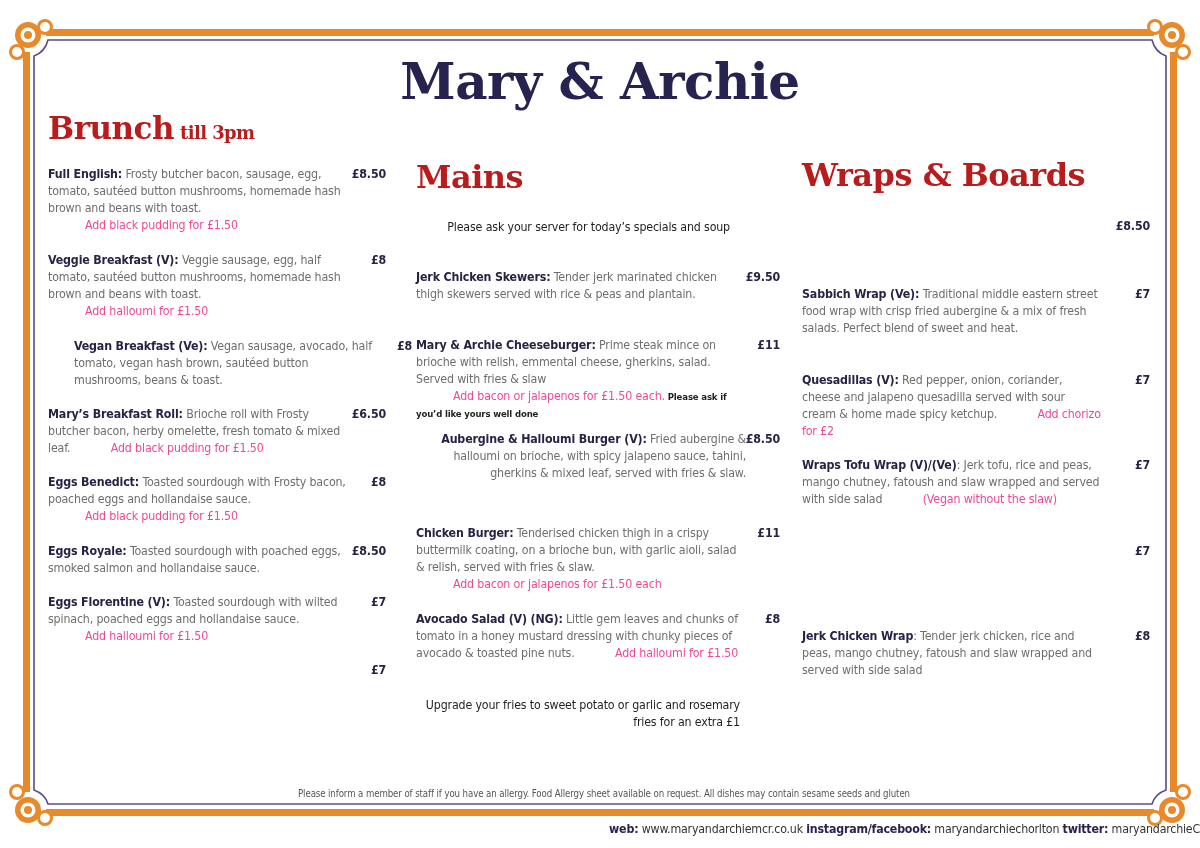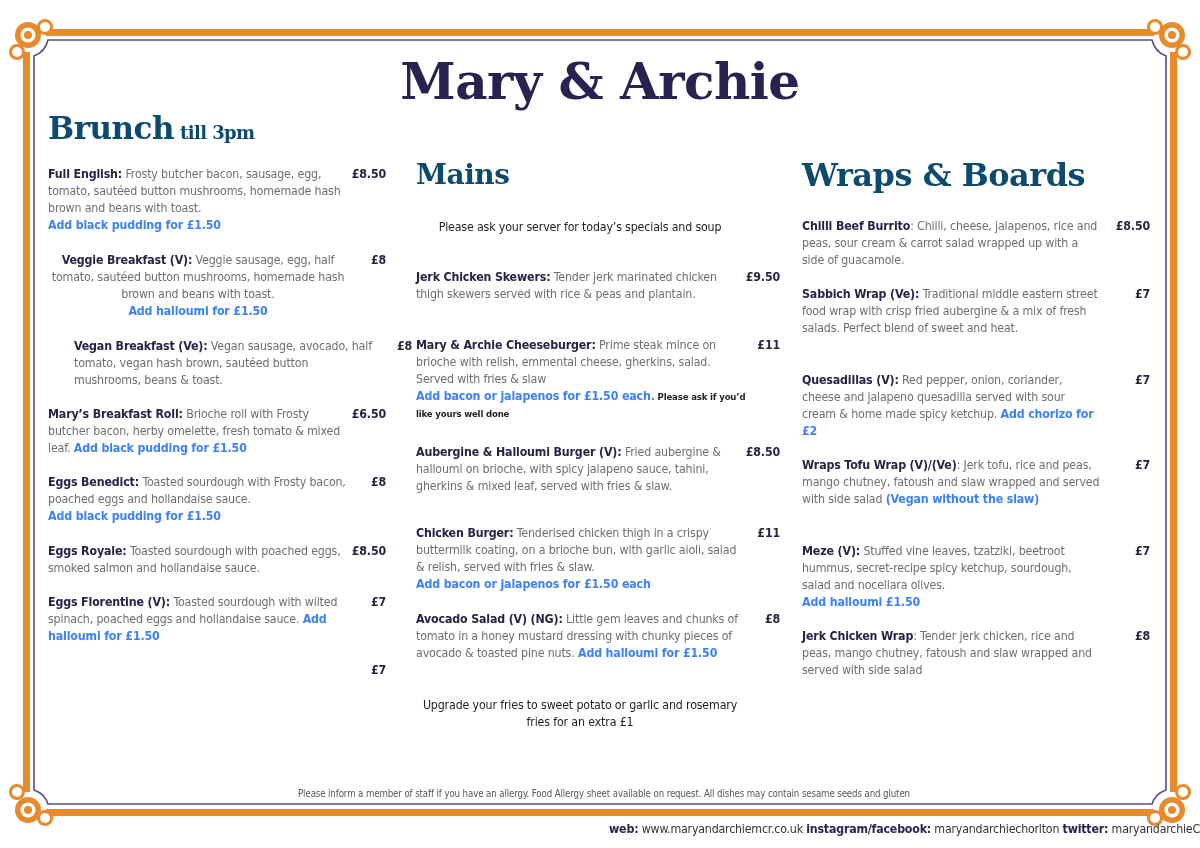--- a/index.html
+++ b/index.html
@@ -3,31 +3,31 @@
 <meta charset="utf-8">
 <style>
   html, body { margin:0; padding:0; background:#ffffff; }
   body { width:1200px; height:848px; position:relative; overflow:hidden;
          font-family:"DejaVu Sans Condensed","DejaVu Sans", sans-serif; }
   .frame-svg { position:absolute; left:0; top:0; }
   .title { position:absolute; left:0; width:1200px; top:52px; text-align:center;
            font-family:"DejaVu Serif", serif; font-weight:bold; font-size:50px;
            color:#272350; letter-spacing:-0.5px; line-height:60px; }
   .sec-head { position:absolute; font-family:"DejaVu Serif", serif; font-weight:bold;
-              color:#0c4a6e; letter-spacing:-0.5px; white-space:nowrap; }
+              color:#b91c1c; letter-spacing:-0.5px; white-space:nowrap; }
   .sec-head .sub { font-size:18px; margin-left:6px; letter-spacing:-0.6px; }
   .item { position:absolute; font-size:12.3px; line-height:17px; color:#6b6b6b;
           letter-spacing:-0.15px; }
   .item .name { color:#262345; font-weight:bold; }
   .item .desc { color:#6e6e6e; }
-  .item .extra { color:#3b82f6; font-weight:bold; }
+  .item .extra { color:#ec4899; font-weight:normal;margin-left:37px; }
   .item .extra-small { color:#1f1f1f; font-weight:bold; font-size:9.5px; }
   .item .price { position:absolute; right:0; top:0; color:#262345; font-weight:bold; }
   .item .text { display:block; }
-  .note { position:absolute; text-align:center; color:#1f1f1f; font-size:12.3px;
+  .note { position:absolute; text-align:right; color:#1f1f1f; font-size:12.3px;
           line-height:17px; letter-spacing:-0.15px; }
   .allergy { position:absolute; left:4px; width:1200px; top:788px; text-align:center;
              font-size:9.6px; color:#555; letter-spacing:-0.1px; }
   .footer { position:absolute; left:0; width:1200px; top:822px; text-align:right;
             font-size:12.3px; color:#333; letter-spacing:-0.2px; }
   .footer .lbl { color:#272350; font-weight:bold; }
 </style>
 </head>
 <body>
 
@@ -84,21 +84,21 @@
 
 <div class="sec-head" style="left:48px; top:110px; font-size:31px;">
   <span>Brunch</span><span class="sub">till 3pm</span>
 </div>
 
 <div id="brunch-list">
     <div class="item" style="left: 48px; top: 166px; width: 338px;">
       <span class="text" style="width:300px"><span class="name">Full English:</span><span class="desc"> Frosty butcher bacon, sausage, egg, tomato, sautéed button mushrooms, homemade hash brown and beans with toast.</span><br><span class="extra">Add black pudding for £1.50</span></span>
       <span class="price">£8.50</span>
     </div>
-    <div class="item" style="left: 48px; top: 252px; width: 338px; text-align: center;">
+    <div class="item" style="left: 48px; top: 252px; width: 338px;">
       <span class="text" style="width:300px"><span class="name">Veggie Breakfast (V):</span><span class="desc"> Veggie sausage, egg, half tomato, sautéed button mushrooms, homemade hash brown and beans with toast.</span><br><span class="extra">Add halloumi for £1.50</span></span>
       <span class="price">£8</span>
     </div>
     <div class="item" style="left: 48px; top: 338px; width: 338px; margin-left: 26px;">
       <span class="text" style="width:300px"><span class="name">Vegan Breakfast (Ve):</span><span class="desc"> Vegan sausage, avocado, half tomato, vegan hash brown, sautéed button mushrooms, beans &amp; toast.</span></span>
       <span class="price">£8</span>
     </div>
     <div class="item" style="left: 48px; top: 406px; width: 338px;">
       <span class="text" style="width:300px"><span class="name">Mary’s Breakfast Roll:</span><span class="desc"> Brioche roll with Frosty butcher bacon, herby omelette, fresh tomato &amp; mixed leaf. </span><span class="extra">Add black pudding for £1.50</span></span>
       <span class="price">£6.50</span>
@@ -121,61 +121,59 @@
   </div>
 <div id="mains-list">
     <div class="item" style="left: 416px; top: 269px; width: 364px;">
       <span class="text" style="width:330px"><span class="name">Jerk Chicken Skewers:</span><span class="desc"> Tender jerk marinated chicken thigh skewers served with rice &amp; peas and plantain.</span></span>
       <span class="price">£9.50</span>
     </div>
     <div class="item" style="left: 416px; top: 337px; width: 364px;">
       <span class="text" style="width:330px"><span class="name">Mary &amp; Archie Cheeseburger:</span><span class="desc"> Prime steak mince on brioche with relish, emmental cheese, gherkins, salad. Served with fries &amp; slaw</span><br><span class="extra">Add bacon or jalapenos for £1.50 each.</span><span class="extra-small"> Please ask if you’d like yours well done</span></span>
       <span class="price">£11</span>
     </div>
-    <div class="item" style="left: 416px; top: 444px; width: 364px;">
+    <div class="item" style="left: 416px; top: 431px; width: 364px; text-align: right;">
       <span class="text" style="width:330px"><span class="name">Aubergine &amp; Halloumi Burger (V):</span><span class="desc"> Fried aubergine &amp; halloumi on brioche, with spicy jalapeno sauce, tahini, gherkins &amp; mixed leaf, served with fries &amp; slaw.</span></span>
       <span class="price">£8.50</span>
     </div>
     <div class="item" style="left: 416px; top: 525px; width: 364px;">
       <span class="text" style="width:330px"><span class="name">Chicken Burger:</span><span class="desc"> Tenderised chicken thigh in a crispy buttermilk coating, on a brioche bun, with garlic aioli, salad &amp; relish, served with fries &amp; slaw.</span><br><span class="extra">Add bacon or jalapenos for £1.50 each</span></span>
       <span class="price">£11</span>
     </div>
     <div class="item" style="left: 416px; top: 611px; width: 364px;">
       <span class="text" style="width:330px"><span class="name">Avocado Salad (V) (NG):</span><span class="desc"> Little gem leaves and chunks of tomato in a honey mustard dressing with chunky pieces of avocado &amp; toasted pine nuts. </span><span class="extra">Add halloumi for £1.50</span></span>
       <span class="price">£8</span>
     </div>
   </div>
 <div id="wraps-list">
     <div class="item" style="left: 802px; top: 218px; width: 348px;">
-      <span class="text" style="width:300px"><span class="name">Chilli Beef Burrito</span><span class="desc">: Chilli, cheese, jalapenos, rice and peas, sour cream &amp; carrot salad wrapped up with a side of guacamole.</span></span>
       <span class="price">£8.50</span>
     </div>
     <div class="item" style="left: 802px; top: 286px; width: 348px;">
       <span class="text" style="width:300px"><span class="name">Sabbich Wrap (Ve):</span><span class="desc"> Traditional middle eastern street food wrap with crisp fried aubergine &amp; a mix of fresh salads. Perfect blend of sweet and heat.</span></span>
       <span class="price">£7</span>
     </div>
     <div class="item" style="left: 802px; top: 372px; width: 348px;">
       <span class="text" style="width:300px"><span class="name">Quesadillas (V):</span><span class="desc"> Red pepper, onion, coriander, cheese and jalapeno quesadilla served with sour cream &amp; home made spicy ketchup. </span><span class="extra">Add chorizo for £2</span></span>
       <span class="price">£7</span>
     </div>
     <div class="item" style="left: 802px; top: 457px; width: 348px;">
       <span class="text" style="width:300px"><span class="name">Wraps Tofu Wrap (V)/(Ve)</span><span class="desc">: Jerk tofu, rice and peas, mango chutney, fatoush and slaw wrapped and served with side salad </span><span class="extra">(Vegan without the slaw)</span></span>
       <span class="price">£7</span>
     </div>
     <div class="item" style="left: 802px; top: 543px; width: 348px;">
-      <span class="text" style="width:300px"><span class="name">Meze (V):</span><span class="desc"> Stuffed vine leaves, tzatziki, beetroot hummus, secret-recipe spicy ketchup, sourdough, salad and nocellara olives.</span><br><span class="extra">Add halloumi £1.50</span></span>
       <span class="price">£7</span>
     </div>
     <div class="item" style="left: 802px; top: 628px; width: 348px;">
       <span class="text" style="width:300px"><span class="name">Jerk Chicken Wrap</span><span class="desc">: Tender jerk chicken, rice and peas, mango chutney, fatoush and slaw wrapped and served with side salad</span></span>
       <span class="price">£8</span>
     </div>
   </div>
 
-<div class="sec-head" style="left:416px; top:158px; font-size:28px;">Mains</div>
+<div class="sec-head" style="left:416px; top:158px; font-size:32px;">Mains</div>
 <div class="note" style="left:430px; top:219px; width:300px;">Please ask your server for today’s specials and soup</div>
 <div class="note" style="left:420px; top:697px; width:320px;">Upgrade your fries to sweet potato or garlic and rosemary fries for an extra £1</div>
 
 <div class="sec-head" style="left:802px; top:156px; font-size:32px;">Wraps &amp; Boards</div>
 
 <div class="allergy">Please inform a member of staff if you have an allergy. Food Allergy sheet available on request. All dishes may contain sesame seeds and gluten</div>
 
 <div class="footer">
   <span class="lbl">web:</span><span> www.maryandarchiemcr.co.uk </span><span class="lbl">instagram/facebook:</span><span> maryandarchiechorlton </span><span class="lbl">twitter:</span><span> maryandarchieC</span>
 </div>

